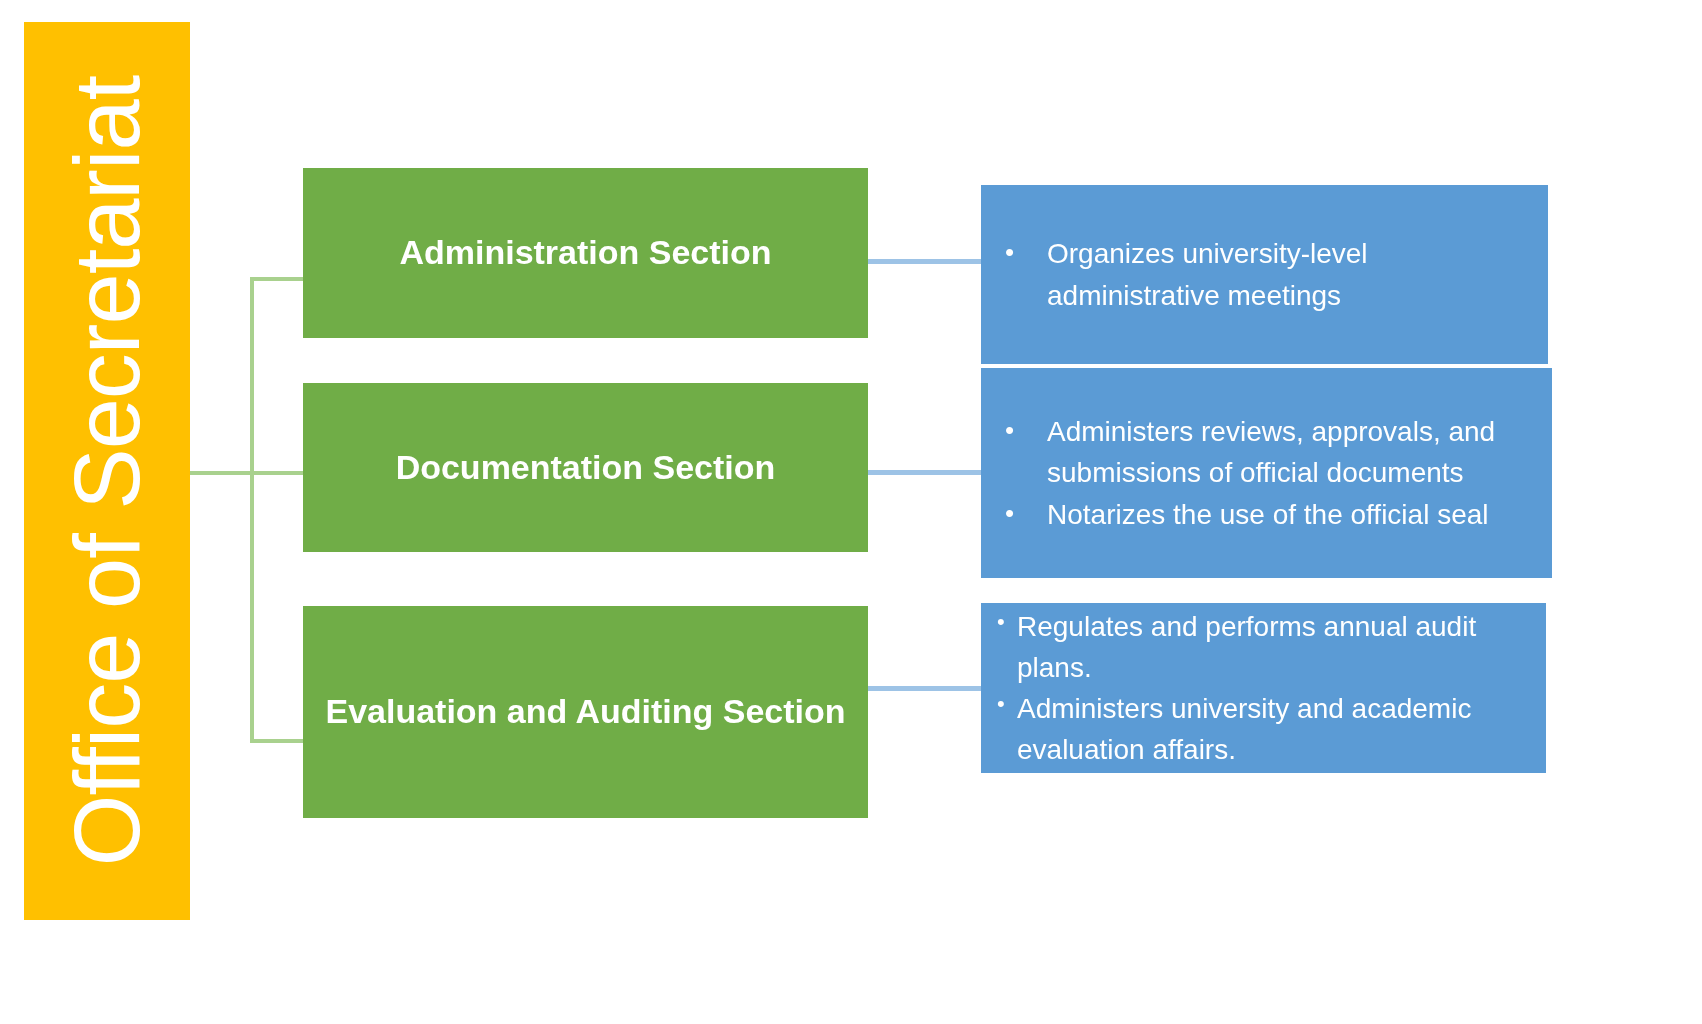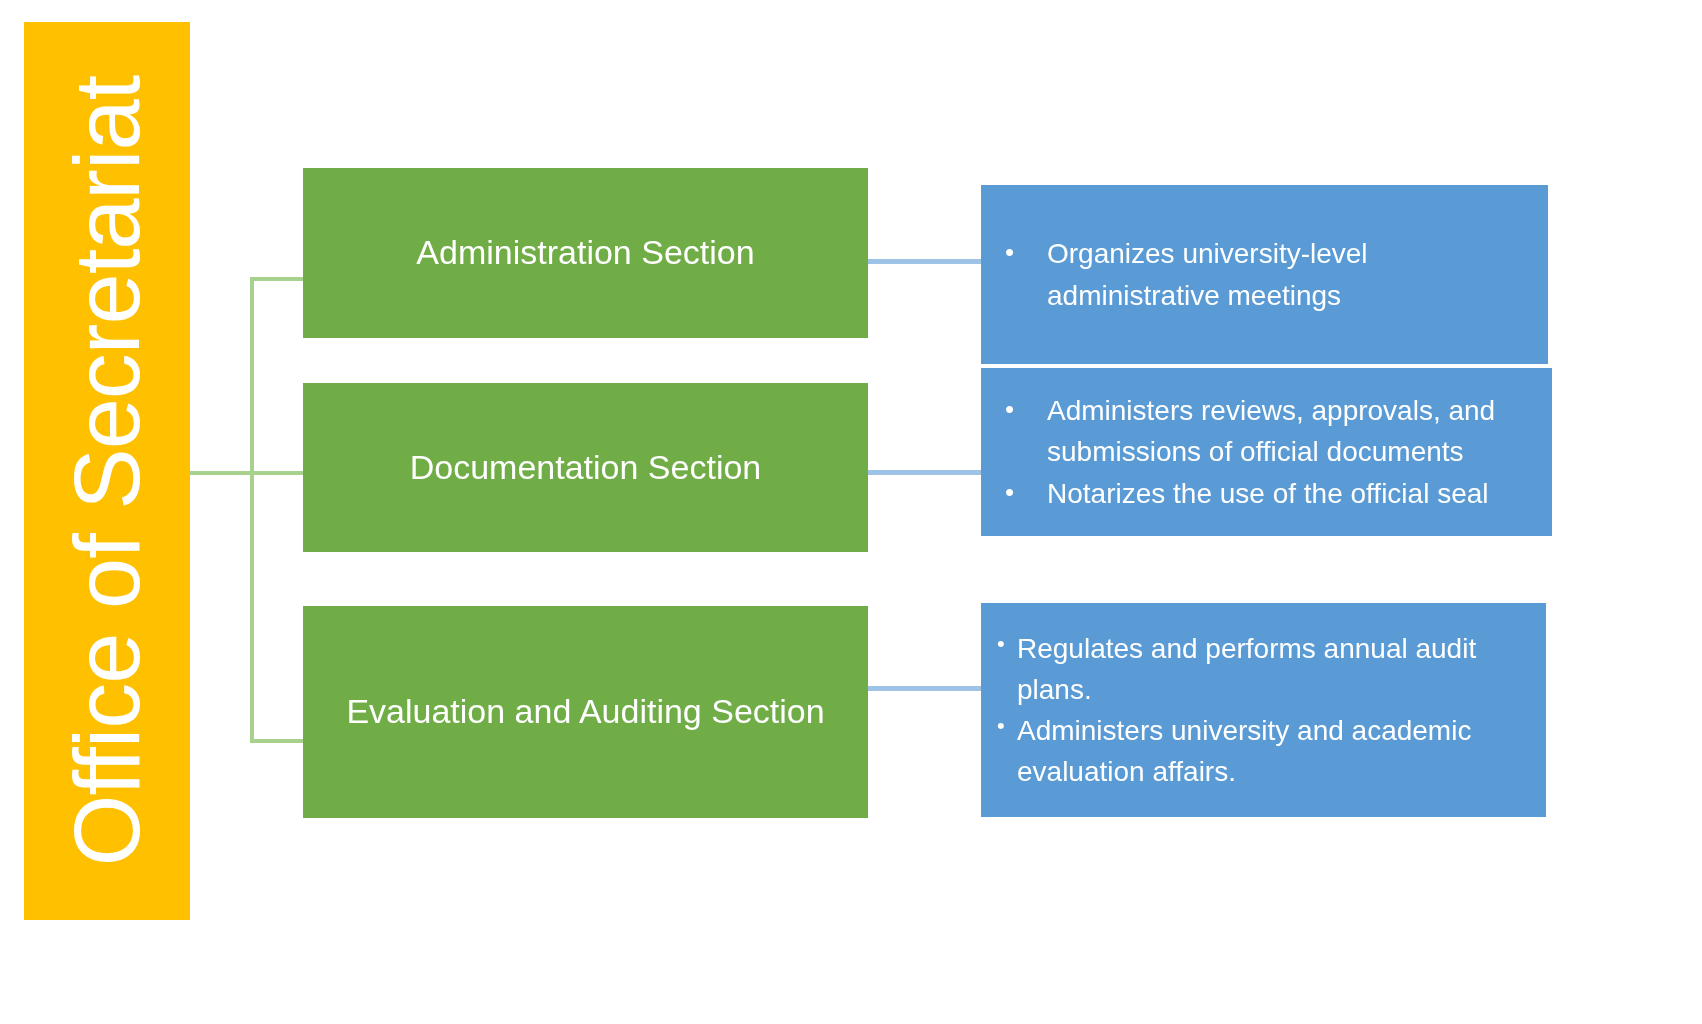--- a/index.html
+++ b/index.html
@@ -49,42 +49,42 @@
     background: #70AD47;
     display: flex;
     align-items: center;
     justify-content: center;
     box-sizing: border-box;
     padding: 0 10px;
   }
   .green-box .green-label {
     color: #ffffff;
     font-size: 34px;
-    font-weight: 400;
+    font-weight: 700;
     line-height: 1.15;
     text-align: center;
     white-space: nowrap;
   }
   #green-1 { top: 168px; height: 170px; }
   #green-2 { top: 383px; height: 169px; }
   #green-3 { top: 606px; height: 212px; }
 
   
   .blue-box {
     position: absolute;
     left: 981px;
     background: #5B9BD5;
     box-sizing: border-box;
     display: flex;
     flex-direction: column;
     justify-content: center;
   }
   #blue-1 { top: 161px; width: 567px; height: 179px; padding: 4px 6px 4px 8px; margin-top: 24px; }
-  #blue-2 { top: 368px; width: 571px; height: 168px; padding: 4px 6px 4px 8px; }
-  #blue-3 { top: 603px; width: 565px; height: 214px; padding: 4px 6px 4px 8px; }
+  #blue-2 { top: 368px; width: 571px; height: 210px; padding: 4px 6px 4px 8px; }
+  #blue-3 { top: 603px; width: 565px; height: 170px; padding: 4px 6px 4px 8px; }
 
   .bullet-list {
     list-style: none;
     margin: 0;
     padding: 0;
   }
   .bullet-item {
     position: relative;
     color: #ffffff;
     font-size: 28px;

